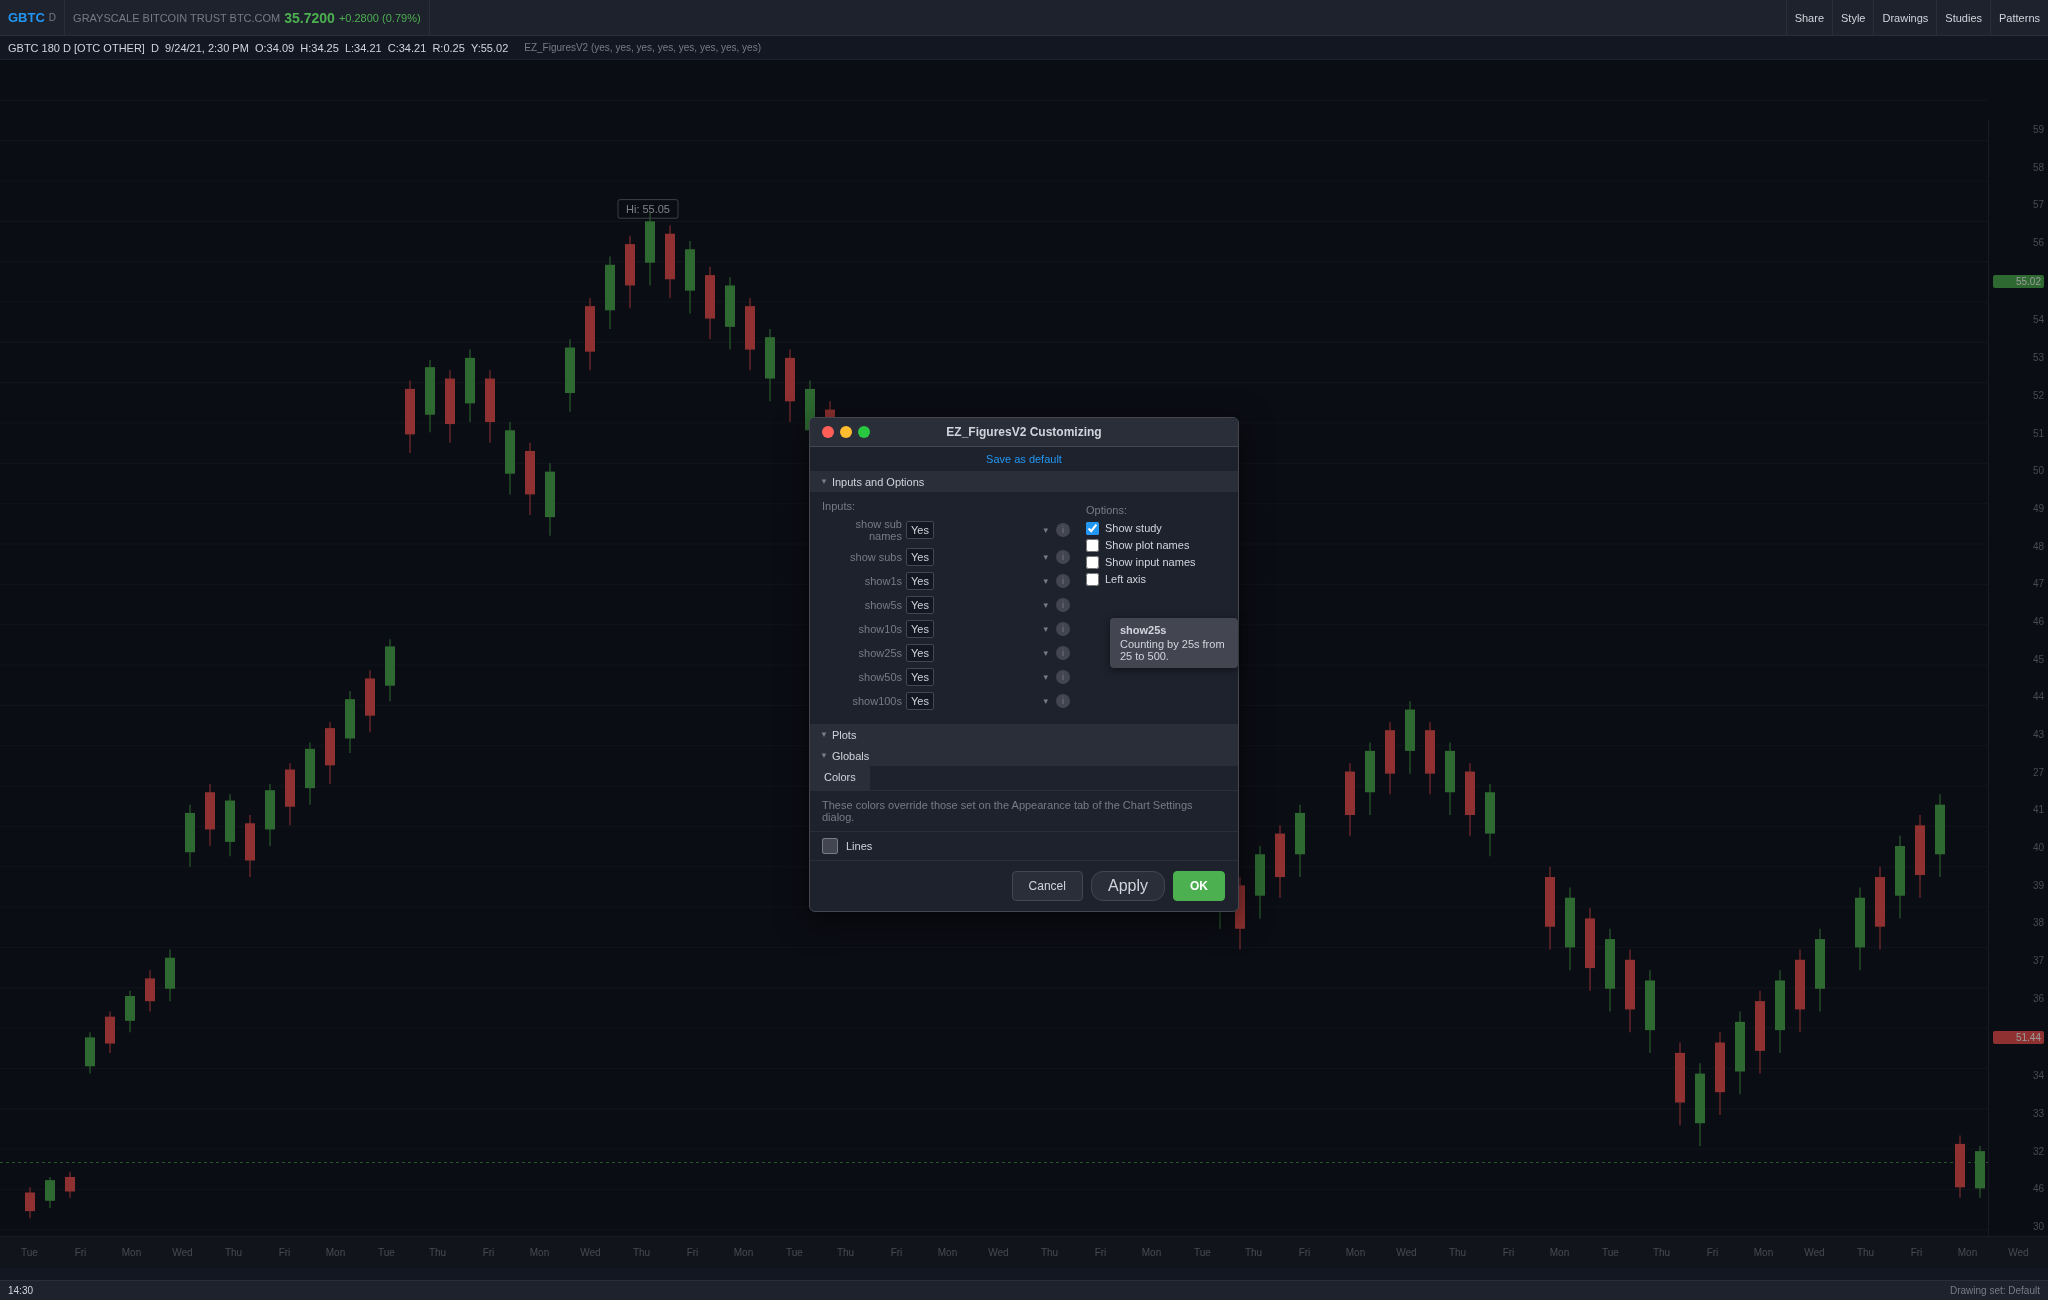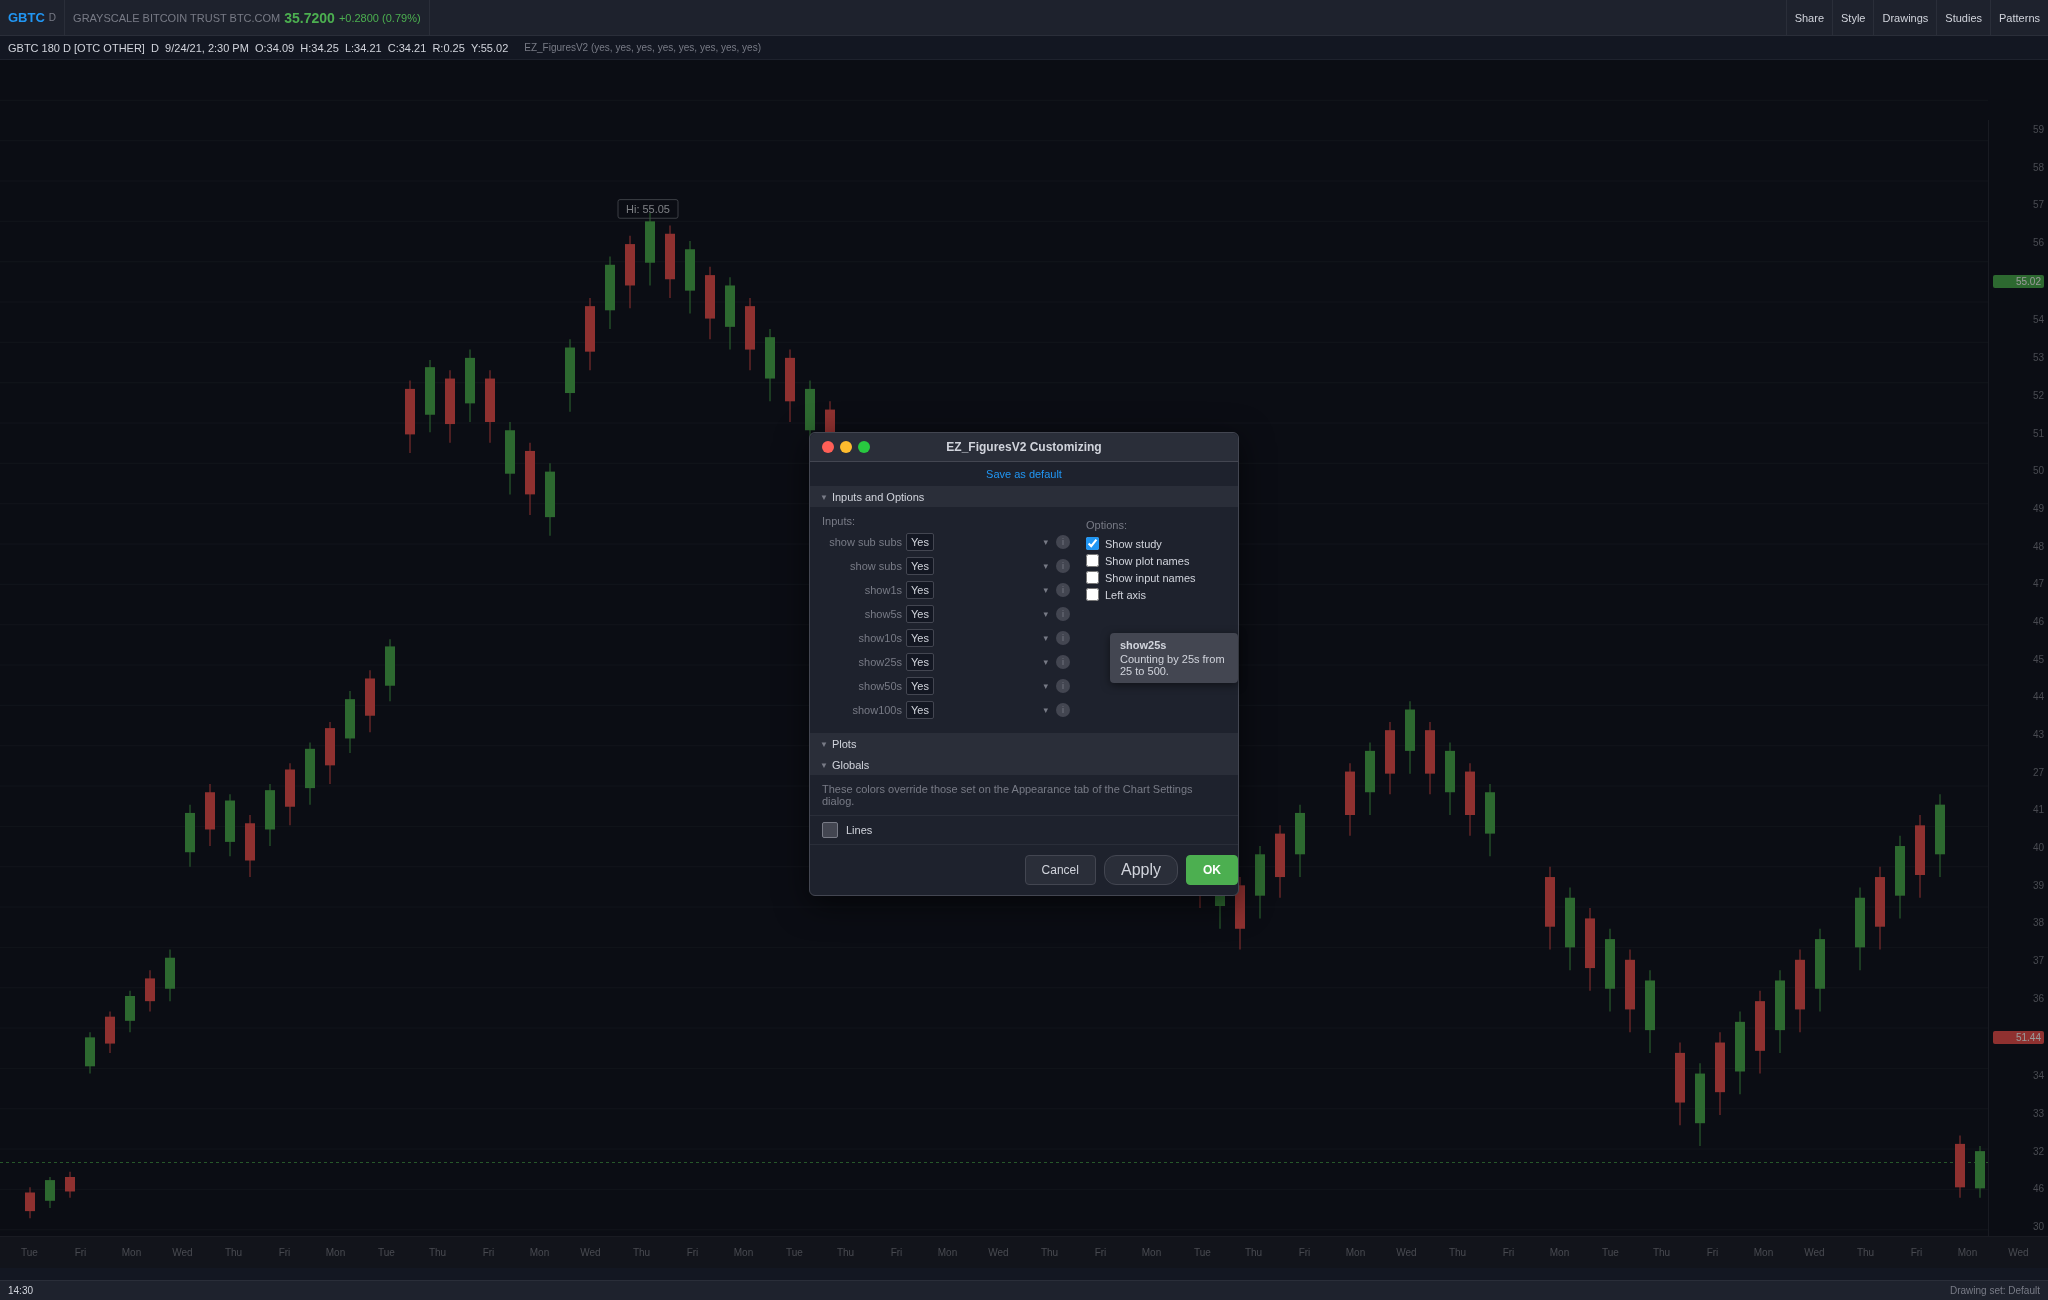--- a/index.html
+++ b/index.html
@@ -386,21 +386,21 @@
       border-radius: 2px;
       background: #434651;
       border: 1px solid #787b86;
     }
 
     
     #dialog-footer {
       display: flex;
       justify-content: flex-end;
       gap: 8px;
-      padding: 10px 0;
+      padding: 10px 13px;
       border-top: 1px solid #2a2e39;
     }
     .btn-cancel {
       background: #2a2e39;
       border: 1px solid #434651;
       color: #d1d4dc;
       padding: 5px 16px;
       border-radius: 4px;
       font-size: 12px;
       cursor: pointer;
@@ -819,21 +819,21 @@
       <span class="arrow">▼</span>
       <span>Inputs and Options</span>
     </div>
 
     <div class="inputs-grid">
 
       <div class="inputs-col">
         <div style="font-size:11px;color:#787b86;margin-bottom:6px;">Inputs:</div>
 
         <div class="input-row">
-          <span class="input-label">show sub subs</span>
+          <span class="input-label">show sub names</span>
           <div class="input-select-wrapper">
             <select class="input-select">
               <option>Yes</option><option>No</option>
             </select>
           </div>
           <div class="info-icon">i</div>
         </div>
 
         <div class="input-row">
           <span class="input-label">show subs</span>
@@ -939,20 +939,23 @@
       </div>
     </div>
 
     <div class="collapsible-section">
       <div class="section-header">
         <span class="arrow">▼</span>
         <span>Globals</span>
       </div>
     </div>
 
+    <div id="color-tabs">
+      <div class="color-tab active">Colors</div>
+    </div>
 
     <div class="colors-description">These colors override those set on the Appearance tab of the Chart Settings dialog.</div>
 
     <div class="lines-row">
       <div class="color-swatch"></div>
       <span>Lines</span>
     </div>
 
     <div id="dialog-footer">
       <button class="btn-cancel">Cancel</button>

